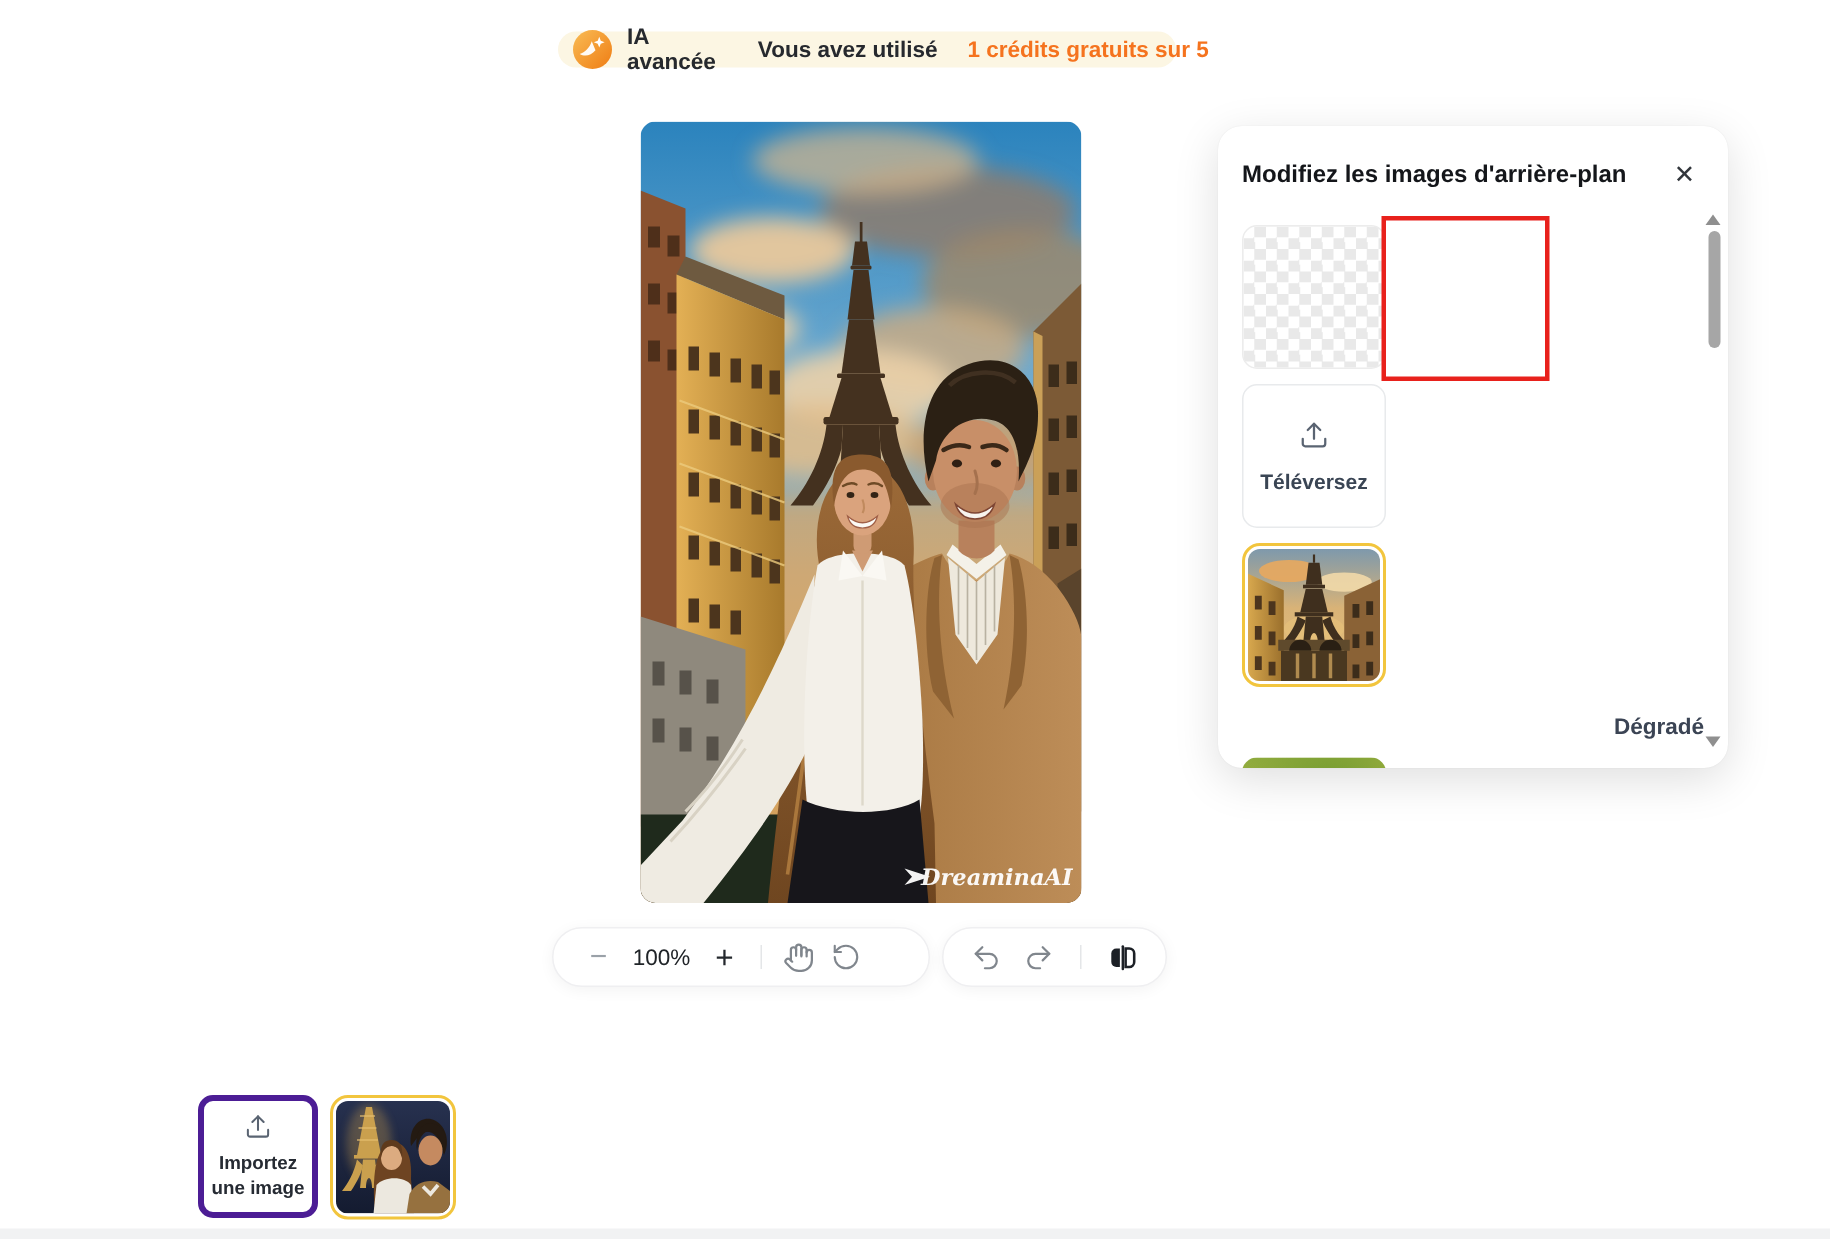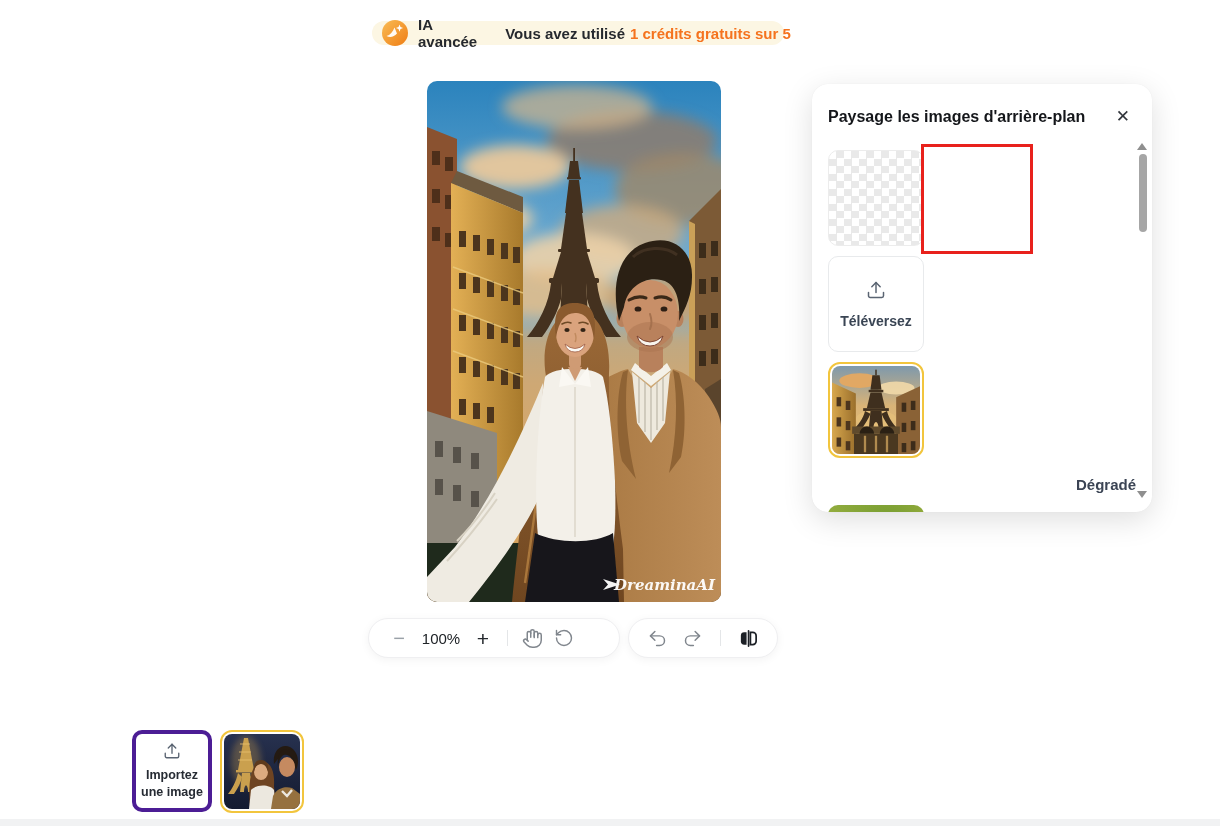--- a/index.html
+++ b/index.html
@@ -5,21 +5,21 @@
   * { margin:0; padding:0; box-sizing:border-box; }
   html,body { width:1220px; height:826px; }
   body { position:relative; background:#ffffff; font-family:"Liberation Sans","DejaVu Sans",sans-serif; overflow:hidden; color:#23262b; }
 
   
   .banner { position:absolute; left:372px; top:21px; width:412px; height:24px; background:#fcf6e3; border-radius:20px; display:flex; align-items:center; padding:0 18px 0 10px; gap:10px; }
   .badge-ic { width:26px; height:26px; flex:0 0 26px; }
   .banner-label { font-size:15px; font-weight:700; color:#26292e; }
   .banner-div { width:1px; height:16px; background:#d9d4c6; margin:0 4px; }
   .banner-usage { font-size:15px; font-weight:700; color:#26292e; white-space:nowrap; }
-  .banner-usage .hl { color:#f5731e; font-weight:700; margin-left:5px; }
+  .banner-usage .hl { color:#f5731e; font-weight:700; margin-left:20px; }
 
   
   .stage { position:absolute; left:427px; top:81px; width:294px; height:521px; border-radius:10px; overflow:hidden; }
   .stage svg { display:block; }
 
   
   .pill { position:absolute; top:618px; height:40px; background:#fff; border:1px solid #efeff1; border-radius:20px; box-shadow:0 2px 10px rgba(0,0,0,.05); display:flex; align-items:center; }
   .pill-zoom { left:368px; width:252px; padding:0 16px; gap:4px; }
   .pill-hist { left:628px; width:150px; padding:0 14px; gap:6px; justify-content:space-between; }
   .tbtn { display:flex; align-items:center; justify-content:center; width:28px; height:28px; border-radius:6px; cursor:pointer; background:transparent; border:none; }
@@ -305,21 +305,21 @@
     <svg width="21" height="21" viewBox="0 0 22 22">
       <path d="M9 4.5 H6.5 A3.5 3.5 0 0 0 3 8 v6 a3.5 3.5 0 0 0 3.5 3.5 H9 Z" fill="#1c2026"></path>
       <rect x="10.2" y="2.2" width="1.7" height="17.6" rx=".8" fill="#1c2026"></rect>
       <path d="M13 4.5 h2.5 A3.5 3.5 0 0 1 19 8 v6 a3.5 3.5 0 0 1-3.5 3.5 H13 Z" fill="none" stroke="#1c2026" stroke-width="1.8"></path>
     </svg>
   </button>
 </div>
 
 <div class="panel">
   <div class="panel-header">
-    <div class="panel-title">Paysage les images d'arrière-plan</div>
+    <div class="panel-title">Modifiez les images d'arrière-plan</div>
     <div class="close-btn">✕</div>
   </div>
   <div class="panel-body">
     <div class="thumb-row">
       <div class="thumb checker"></div>
       <div class="thumb upload-card">
         <svg width="20" height="20" viewBox="0 0 24 24" class="icon-stroke">
           <path d="M21 15v4a2 2 0 0 1-2 2H5a2 2 0 0 1-2-2v-4"></path>
             <path d="M17 8l-5-5-5 5"></path>
             <path d="M12 3v12"></path>

